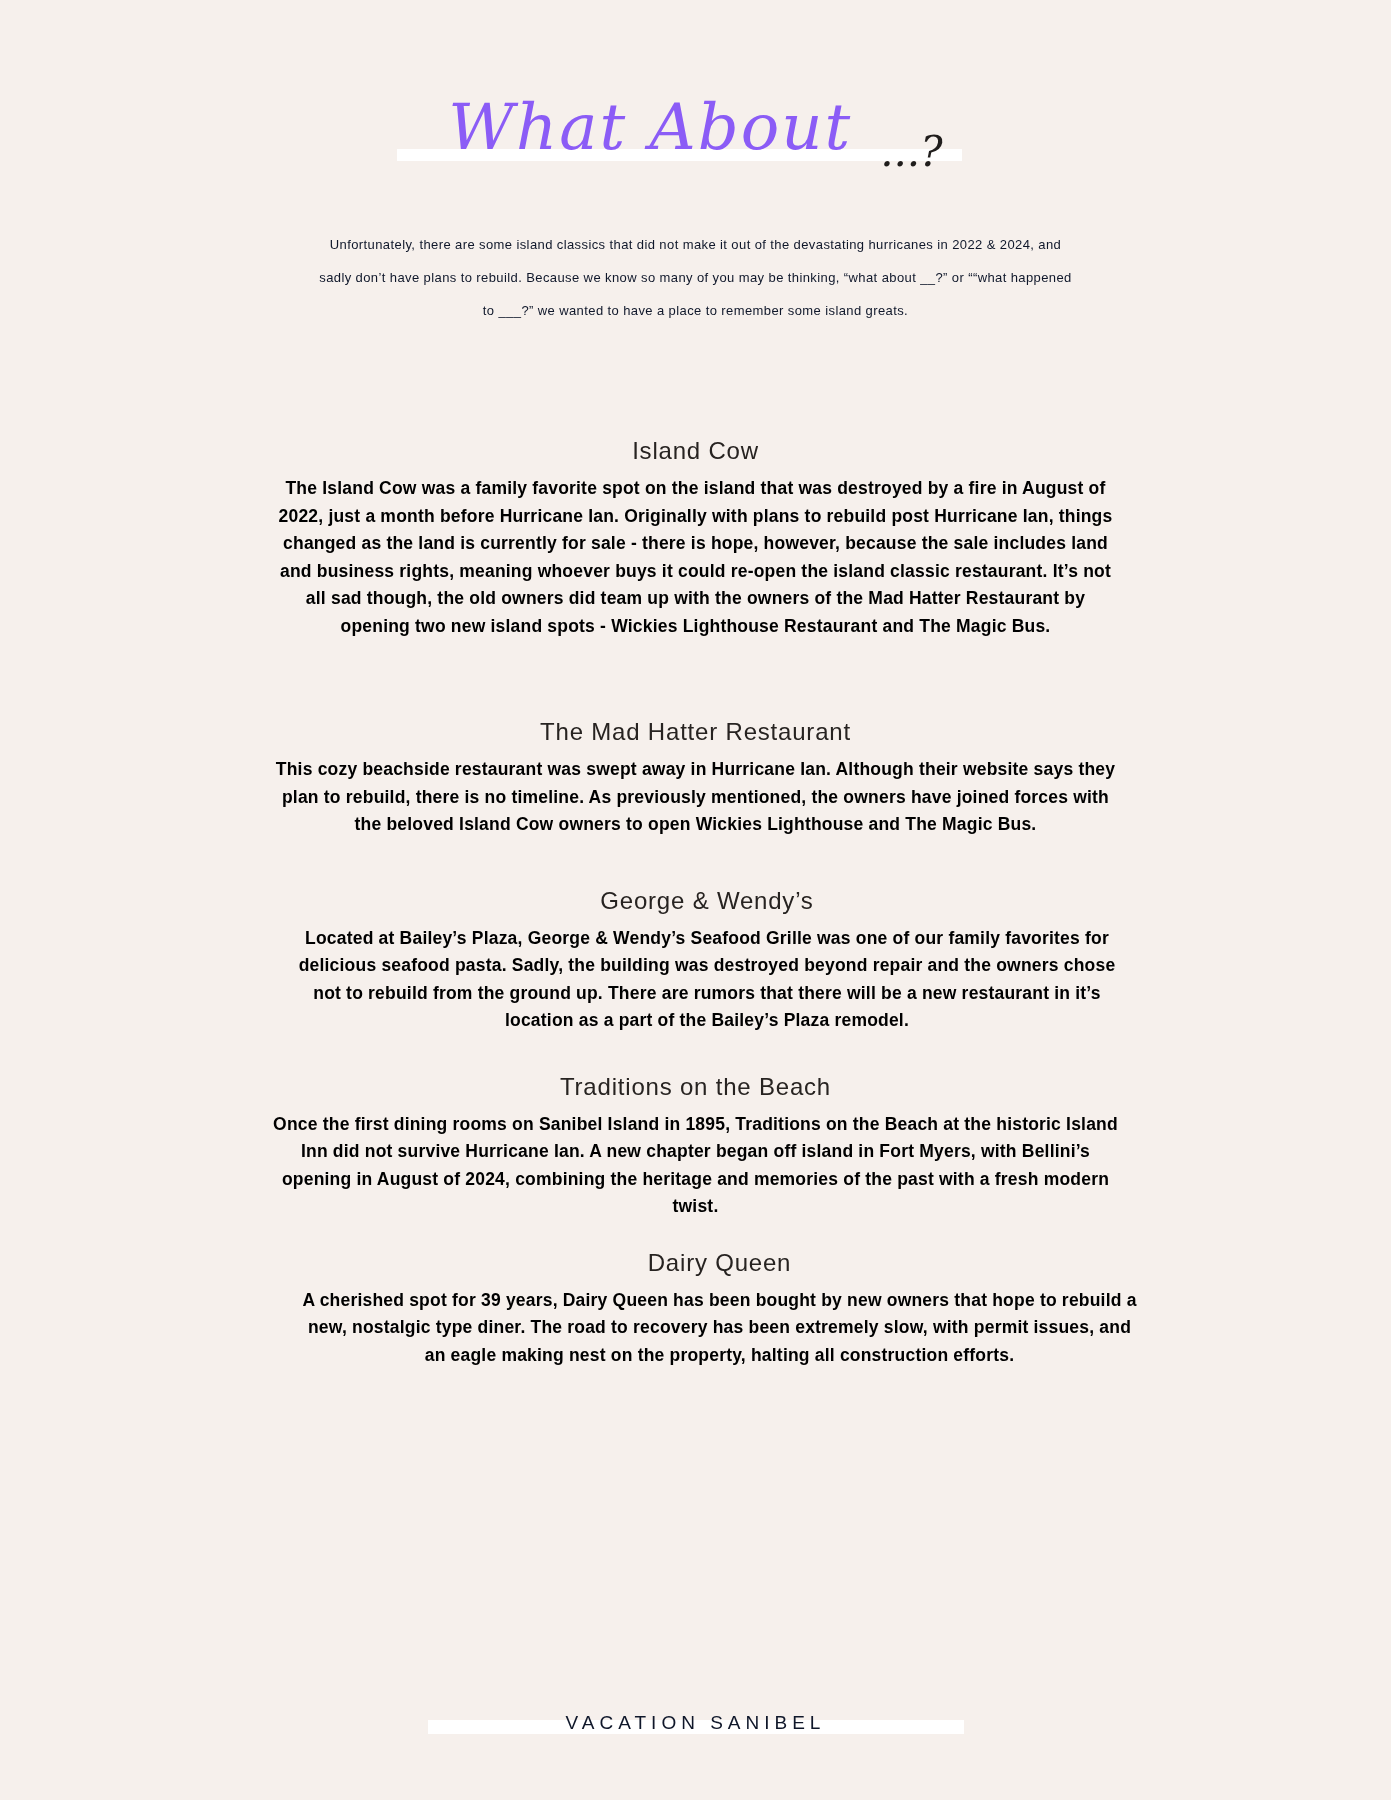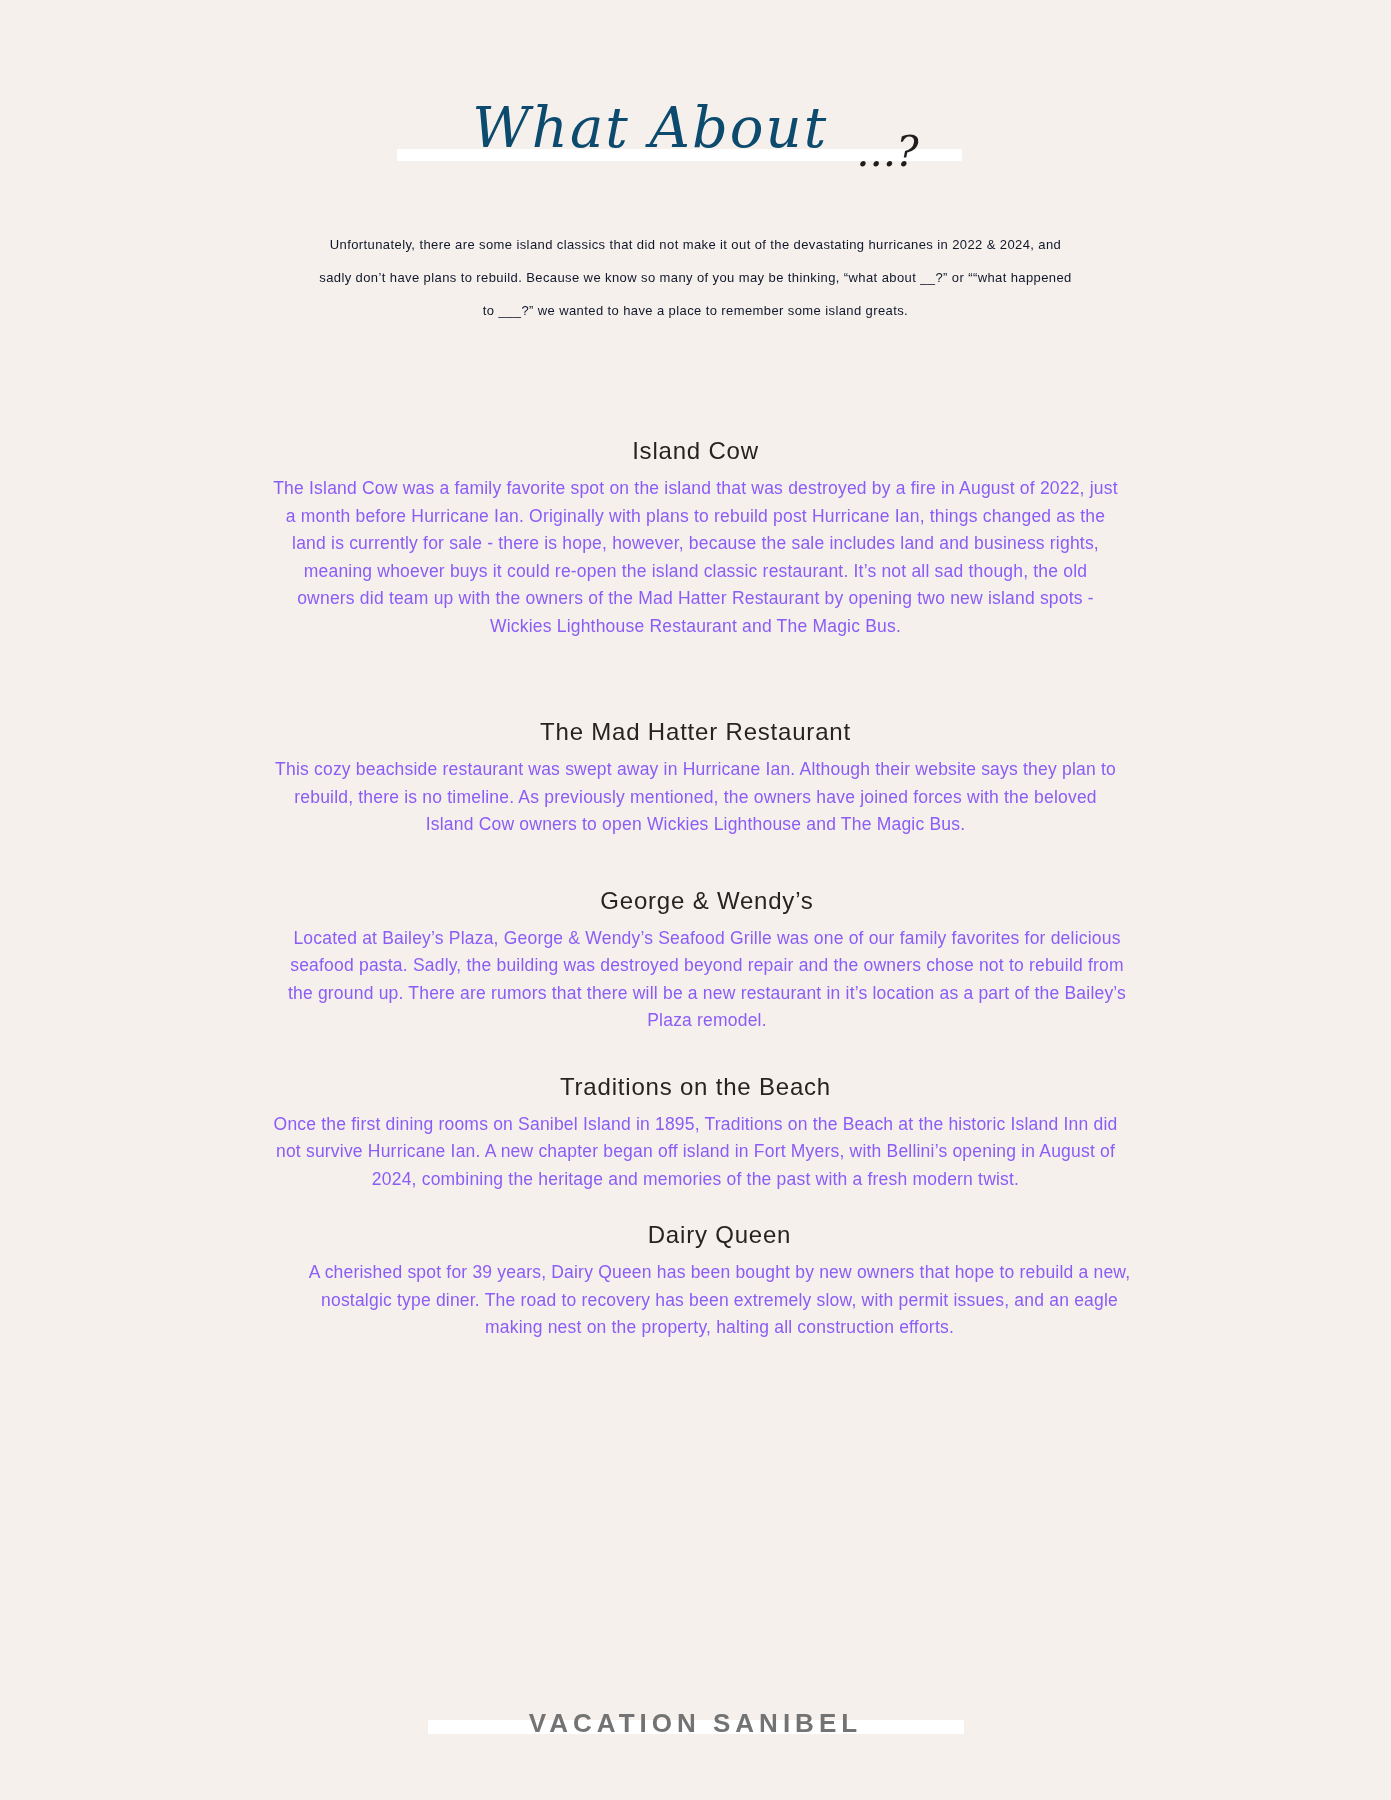--- a/index.html
+++ b/index.html
@@ -34,23 +34,23 @@
     top: 97px;
     width: 565px;
     height: 12px;
   }
   .title-script {
     position: relative;
     z-index: 1;
     font-family: "DejaVu Serif", serif;
     font-style: italic;
     font-weight: 400;
-    font-size: 56px;
+    font-size: 64px;
     letter-spacing: 2px;
-    color: #0c4a6e;
+    color: #8b5cf6;
     white-space: nowrap;
   }
   .title-suffix {
     position: relative;
     z-index: 1;
     font-family: "DejaVu Serif", serif;
     font-style: italic;
     font-size: 42px;
     color: #201d1c;
     margin-left: 28px;
@@ -78,22 +78,22 @@
     letter-spacing: 0.8px;
     color: #272321;
     margin-bottom: 10px;
   }
   .section-body {
     margin: 0 auto;
     max-width: 845px;
     font-size: 17.5px;
     line-height: 27.5px;
     letter-spacing: 0.2px;
-    font-weight: 400;
-    color: #8b5cf6;
+    font-weight: 700;
+    color: #000000;
   }
   #section-island-cow   { margin-top: 110px; }
   #section-mad-hatter   { margin-top: 78px; }
   #section-george-wendy { margin-top: 48px; margin-left: 23px; }
   #section-traditions   { margin-top: 38px; }
   #section-dairy-queen  { margin-top: 28px; margin-left: 48px; }
 
   
   .footer {
     position: absolute;
@@ -107,24 +107,24 @@
   }
   .footer .highlight-band {
     left: 428px;
     top: 22px;
     width: 536px;
     height: 14px;
   }
   .brand {
     position: relative;
     z-index: 1;
-    font-size: 26px;
-    font-weight: 700;
+    font-size: 19px;
+    font-weight: 400;
     letter-spacing: 5px;
-    color: #737373;
+    color: #0f172a;
     white-space: nowrap;
   }
 </style>
 </head>
 <body>
 
 <div class="page">
 
   <div class="header">
     <div class="highlight-band"></div>

